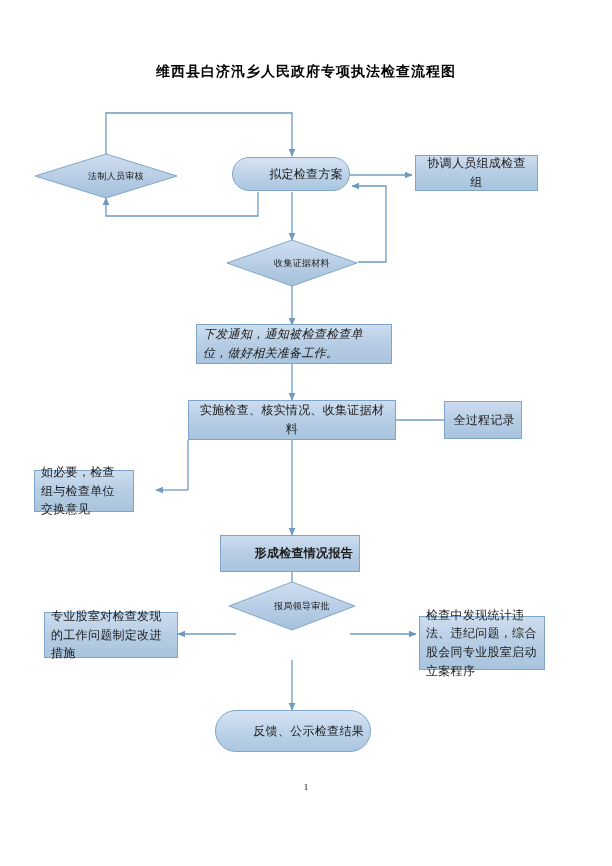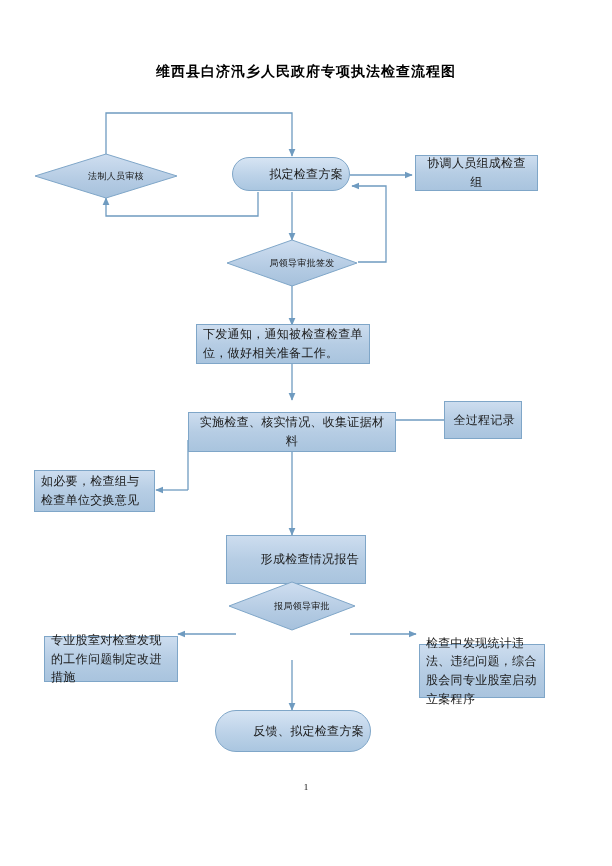--- a/index.html
+++ b/index.html
@@ -131,56 +131,56 @@
   </div>
 
   <div class="node rect" style="left:415px;top:155px;width:123px;height:36px;">
     <span class="txt">协调人员组成检查组</span>
   </div>
 
   <div class="diamond" style="left:226px;top:239px;width:132px;height:48px;">
     <svg width="132" height="48" viewBox="0 0 132 48">
       <polygon points="66,1 131,24 66,47 1,24" fill="url(#dg1)" stroke="#7fa6c8" stroke-width="1"></polygon>
     </svg>
-    <span class="txt">局领导审批签发</span>
+    <span class="txt">收集证据材料</span>
   </div>
 
-  <div class="node rect" style="left:196px;top:324px;width:174px;height:40px;">
+  <div class="node rect" style="left:196px;top:324px;width:196px;height:40px;font-style:italic;">
     <span class="txt left">下发通知，通知被检查检查单位，做好相关准备工作。</span>
   </div>
 
-  <div class="node rect" style="left:188px;top:412px;width:208px;height:40px;">
+  <div class="node rect" style="left:188px;top:400px;width:208px;height:40px;">
     <span class="txt">实施检查、核实情况、收集证据材料</span>
   </div>
 
   <div class="node rect" style="left:444px;top:401px;width:78px;height:38px;">
     <span class="txt">全过程记录</span>
   </div>
 
-  <div class="node rect" style="left:34px;top:470px;width:121px;height:42px;">
+  <div class="node rect" style="left:34px;top:470px;width:100px;height:42px;">
     <span class="txt left">如必要，检查组与检查单位交换意见</span>
   </div>
 
-  <div class="node rect" style="left:226px;top:535px;width:140px;height:49px;">
+  <div class="node rect" style="left:220px;top:535px;width:140px;height:37px;font-weight:bold;">
     <span class="txt">形成检查情况报告</span>
   </div>
 
   <div class="diamond" style="left:228px;top:581px;width:128px;height:50px;">
     <svg width="128" height="50" viewBox="0 0 128 50">
       <polygon points="64,1 127,25 64,49 1,25" fill="url(#dg1)" stroke="#7fa6c8" stroke-width="1"></polygon>
     </svg>
     <span class="txt">报局领导审批</span>
   </div>
 
-  <div class="node rect" style="left:44px;top:612px;width:134px;height:46px;margin-top:24px;">
+  <div class="node rect" style="left:44px;top:612px;width:134px;height:46px;">
     <span class="txt left">专业股室对检查发现的工作问题制定改进措施</span>
   </div>
 
-  <div class="node rect" style="left:419px;top:644px;width:126px;height:54px;">
+  <div class="node rect" style="left:419px;top:616px;width:126px;height:54px;">
     <span class="txt left">检查中发现统计违法、违纪问题，综合股会同专业股室启动立案程序</span>
   </div>
 
   <div class="node round" style="left:215px;top:710px;width:156px;height:42px;">
-    <span class="txt">反馈、拟定检查方案</span>
+    <span class="txt">反馈、公示检查结果</span>
   </div>
 
   <div class="page-num">1</div>
 </div>
 
 </body></html>

